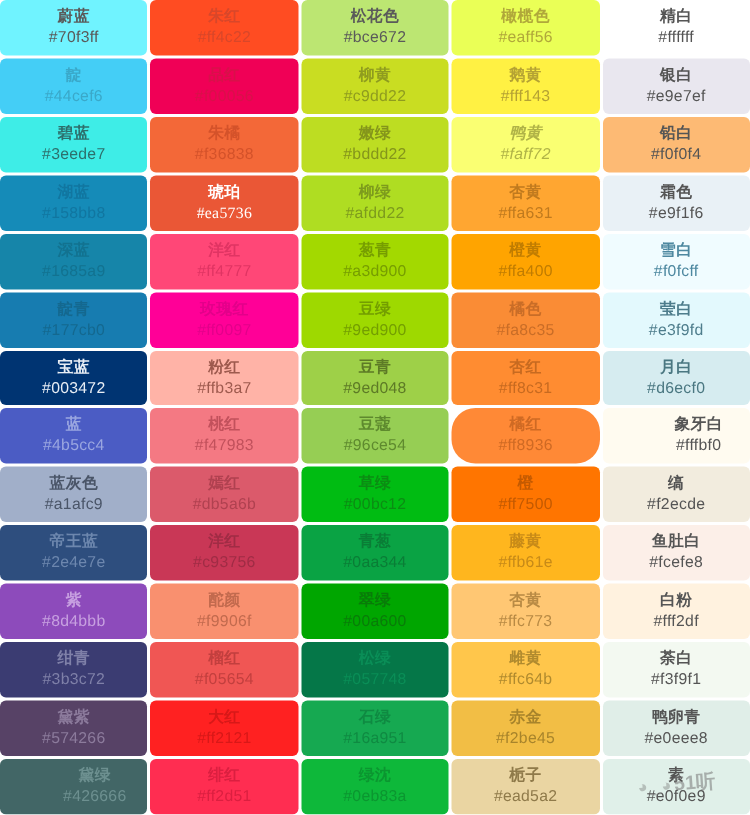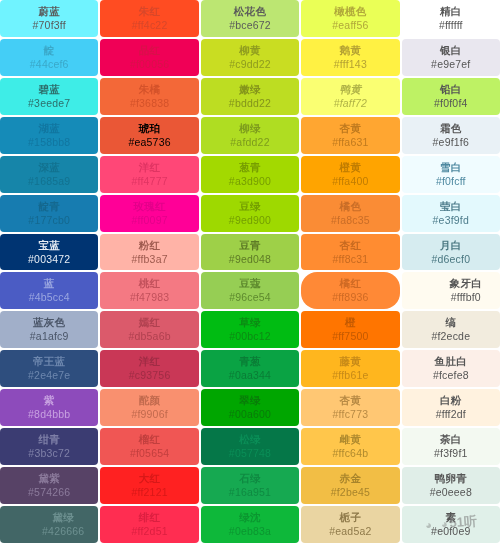--- a/index.html
+++ b/index.html
@@ -120,29 +120,29 @@
       <div class="sw-hex">#f36838</div>
     </div>
     <div class="swatch" style="background: rgb(189, 221, 34); color: rgb(132, 149, 27);">
       <div class="sw-name">嫩绿</div>
       <div class="sw-hex">#bddd22</div>
     </div>
     <div class="swatch" style="background: rgb(250, 255, 114); color: rgb(176, 179, 71); font-style: italic;">
       <div class="sw-name">鸭黄</div>
       <div class="sw-hex">#faff72</div>
     </div>
-    <div class="swatch" style="background: #bef264; color: rgb(85, 85, 85);">
+    <div class="swatch" style="background: #fdba74; color: rgb(85, 85, 85);">
       <div class="sw-name">铅白</div>
       <div class="sw-hex">#f0f0f4</div>
     </div>
     <div class="swatch" style="background: rgb(21, 139, 184); color: rgb(17, 118, 160);">
       <div class="sw-name">湖蓝</div>
       <div class="sw-hex">#158bb8</div>
     </div>
-    <div class="swatch" style="background: rgb(234, 87, 54); color: #000000;">
+    <div class="swatch" style="background: rgb(234, 87, 54); color: #ffffff; font-family: Liberation Serif, serif;">
       <div class="sw-name">琥珀</div>
       <div class="sw-hex">#ea5736</div>
     </div>
     <div class="swatch" style="background: rgb(175, 221, 34); color: rgb(125, 155, 29);">
       <div class="sw-name">柳绿</div>
       <div class="sw-hex">#afdd22</div>
     </div>
     <div class="swatch" style="background: rgb(255, 166, 49); color: rgb(192, 122, 30);">
       <div class="sw-name">杏黄</div>
       <div class="sw-hex">#ffa631</div>

